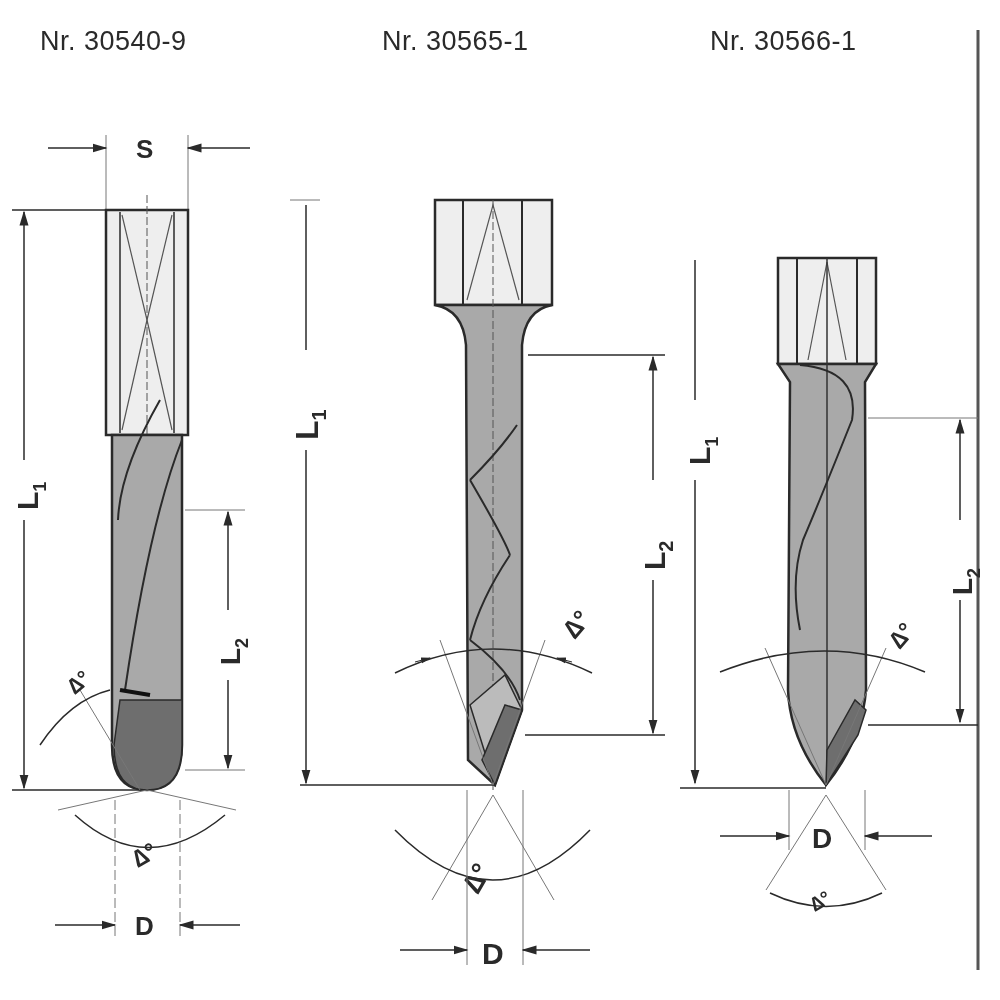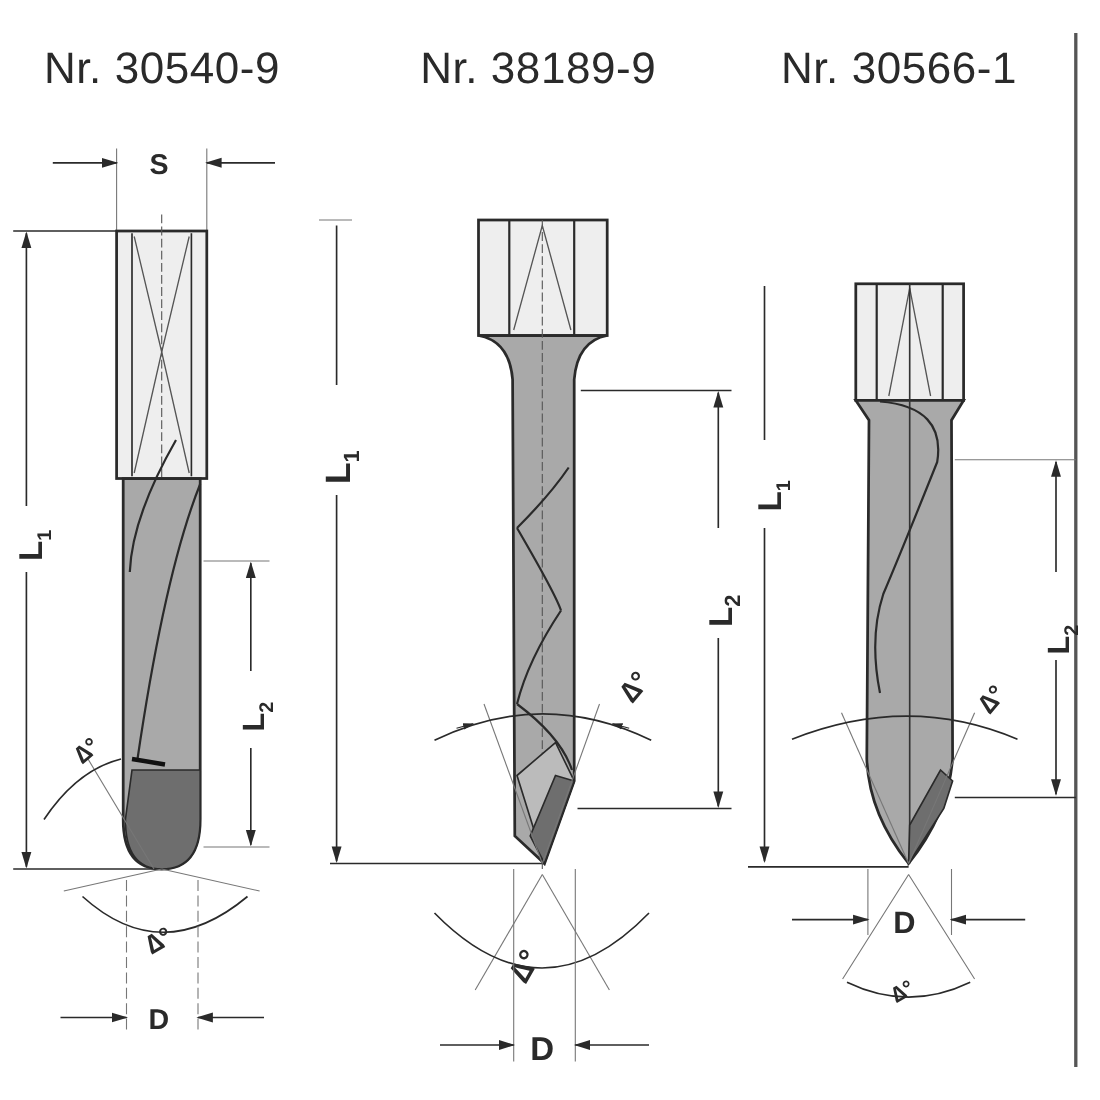--- a/index.html
+++ b/index.html
@@ -1,25 +1,25 @@
 <!DOCTYPE html>
 <html><head>
 <meta charset="utf-8">
 <style>
   html, body { margin:0; padding:0; background:#ffffff; }
   body { width:1000px; height:1000px; position:relative; overflow:hidden; font-family:"Liberation Sans", sans-serif; }
-  .title { position:absolute; top:40px; font-size:40px; color:#2a2a2a; letter-spacing:0.5px; }
+  .title { position:absolute; top:26px; font-size:27px; color:#2a2a2a; letter-spacing:0.5px; }
   #diagram { position:absolute; left:0; top:0; }
   .lbl { font-family:"Liberation Sans", sans-serif; fill:#2a2a2a; font-weight:bold; }
 </style>
 </head>
 <body>
 
 <div class="title" style="left:40px">Nr. 30540-9</div>
-<div class="title" style="left:382px">Nr. 38189-9</div>
+<div class="title" style="left:382px">Nr. 30565-1</div>
 <div class="title" style="left:710px">Nr. 30566-1</div>
 
 <svg id="diagram" width="1000" height="1000" viewBox="0 0 1000 1000">
   <defs>
     <marker id="ar" markerWidth="10" markerHeight="8" refX="9" refY="4" orient="auto">
       <path d="M0,1 L10,4 L0,7 Z" fill="#2a2a2a"></path>
     </marker>
   </defs>
 
   <line x1="978" y1="30" x2="978" y2="970" stroke="#555" stroke-width="3"></line>

